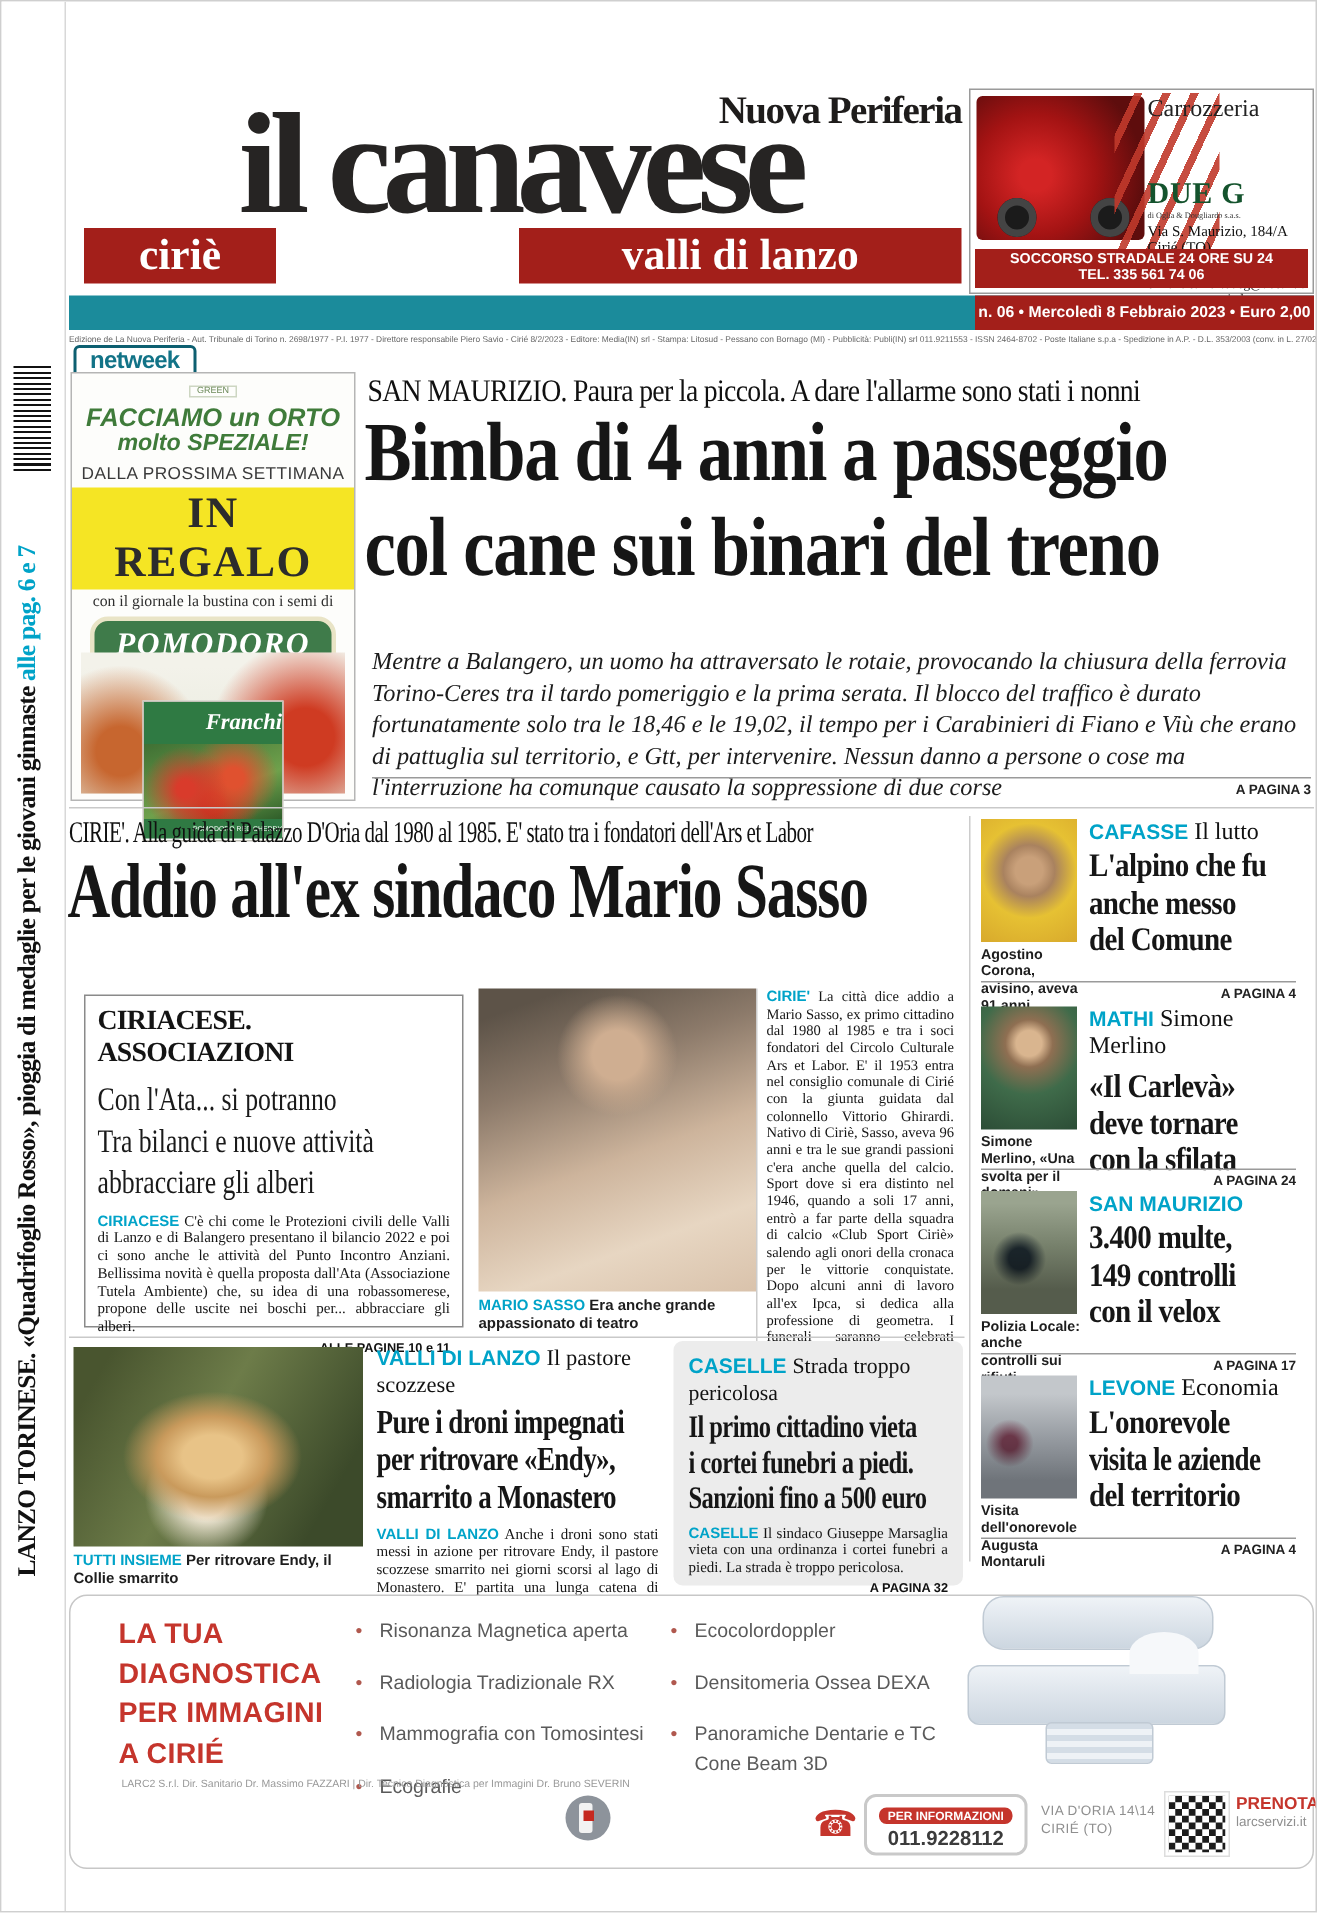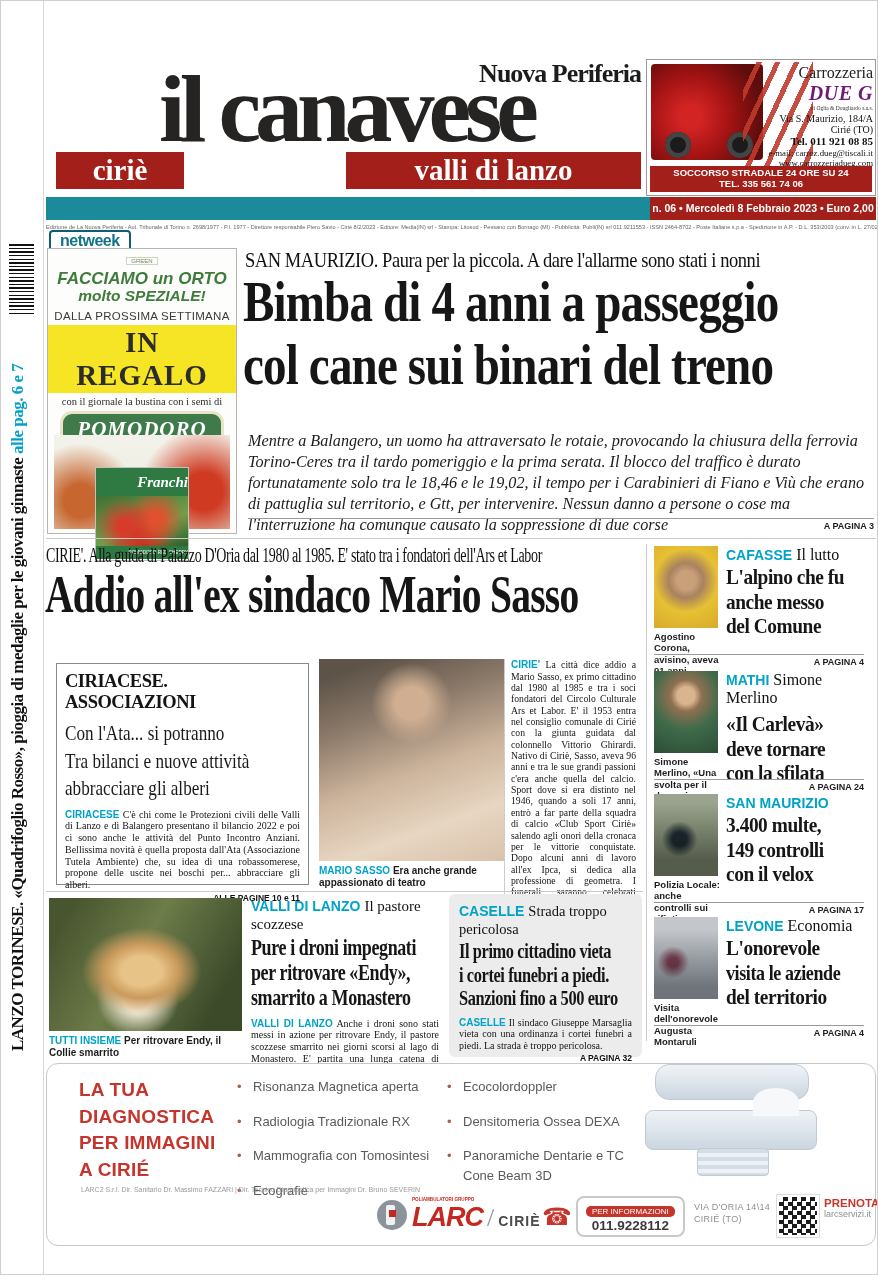--- a/index.html
+++ b/index.html
@@ -65,21 +65,21 @@
   .bigad{border:1px solid #c7c7c7;border-radius:12px;background:#fff;box-sizing:border-box;}
   .bigad h1{margin:0;font-family:"Liberation Sans",sans-serif;font-weight:800;color:#c5352c;
             font-size:19px;line-height:1.4;letter-spacing:0.2px;}
   .svc{list-style:none;margin:0;padding:0;font-family:"Liberation Sans",sans-serif;color:#5a5a5a;font-size:13px;}
   .svc li{position:relative;padding-left:16px;margin-bottom:15px;line-height:1.5;}
   .svc li::before{content:"•";position:absolute;left:0;color:#b0584e;}
   .qr{width:38px;height:38px;background-image:repeating-conic-gradient(#1c1c1c 0% 25%, #fff 0% 50%);
       background-size:9px 9px;border:2px solid #fff;outline:1px solid #ddd;}
   .mri-slab{background:linear-gradient(180deg,#eff3f7,#ccd6e0);border:1px solid #c0cad4;border-radius:14px;}
   .larc{font-family:"Liberation Sans",sans-serif;font-style:italic;font-weight:800;color:#c5281f;font-size:27px;letter-spacing:-1px;}
-  .phone-tab{background:#c5352c;color:#fff;font-family:"Liberation Sans",sans-serif;font-weight:400;
+  .phone-tab{background:#c5352c;color:#fff;font-family:"Liberation Sans",sans-serif;font-weight:700;
              font-size:8px;border-radius:5px;padding:1px 6px;display:inline-block;}
   .spine-strip{position:absolute;left:0;top:0;width:42px;height:1275px;border-right:1px solid #d8d8d8;background:#fff;}
   .barcode{position:absolute;left:8px;top:243px;width:25px;height:70px;
            background:repeating-linear-gradient(0deg,#111 0 1.4px,#fff 1.4px 3.6px);}
   .spine-text{position:absolute;left:7px;top:1050px;transform:rotate(-90deg);transform-origin:0 0;
               white-space:nowrap;font-size:17px;font-weight:700;letter-spacing:-0.5px;}
 </style>
 </head>
 <body>
 
@@ -94,23 +94,23 @@
   <div class="abs masthead-title" style="left:48px;top:60px;width:594px;text-align:center;font-size:96px;">il canavese</div>
   <div class="abs red-badge" style="left:55px;top:151px;width:128px;height:37px;font-size:29px;line-height:37px;">ciriè</div>
   <div class="abs red-badge" style="left:345px;top:151px;width:295px;height:37px;font-size:29px;line-height:37px;">valli di lanzo</div>
 
   <div class="abs topad" style="left:645px;top:58px;width:230px;height:137px;">
     <div class="car">
       <div class="wheel" style="left:14px;bottom:2px;"></div>
       <div class="wheel" style="right:10px;bottom:2px;"></div>
     </div>
     <div class="stripes"></div>
-    <div class="abs" style="left:118px;top:4px;width:108px;text-align:right;">
+    <div class="abs" style="left:118px;top:4px;width:108px;text-align:left;">
       <div style="font-size:16px;color:#222;">Carrozzeria</div>
-      <div style="font-style:italic;font-weight:900;color:#701a75;font-size:20px;letter-spacing:0.5px;">DUE G</div>
+      <div style="font-weight:900;color:#14532d;font-size:20px;letter-spacing:0.5px;margin-top:36px;">DUE G</div>
       <div style="font-size:5.5px;color:#333;">di Oglia &amp; Dougliardo s.a.s.</div>
       <div style="font-size:10px;margin-top:2px;">Via S. Maurizio, 184/A</div>
       <div style="font-size:10px;">Cirié (TO)</div>
       <div style="font-size:11px;font-weight:700;">Tel. 011 921 08 85</div>
       <div style="font-size:8.8px;margin-top:1px;">e-mail: carroz.dueg@tiscali.it</div>
       <div style="font-size:8.8px;">www.carrozzeriadueg.com</div>
     </div>
     <div class="adbanner">
       <div>SOCCORSO STRADALE 24 ORE SU 24</div>
       <div>TEL. 335 561 74 06</div>
@@ -301,28 +301,20 @@
       <div class="abs" style="left:62px;top:90px;width:70px;height:26px;background:repeating-linear-gradient(180deg,#d4dde6 0 4px,#eef2f6 4px 8px);border-radius:4px;border:1px solid #c0cad4;"></div>
       <div class="abs" style="left:118px;top:30px;width:46px;height:28px;background:#f6f8fa;border-radius:50% 50% 0 0;"></div>
     </div>
     <div class="abs" style="left:34px;top:122px;font-size:7px;color:#999;font-family:'Liberation Sans',sans-serif;">LARC2 S.r.l. Dir. Sanitario Dr. Massimo FAZZARI | Dir. Tecnico Diagnostica per Immagini Dr. Bruno SEVERIN</div>
 
     <div class="abs" style="left:330px;top:133px;display:flex;align-items:center;gap:5px;">
       <div style="width:30px;height:30px;border-radius:50%;background:#8d939b;position:relative;">
         <div style="position:absolute;left:9px;top:5px;width:9px;height:20px;background:#f2f2f2;border-radius:2px;"></div>
         <div style="position:absolute;left:12px;top:10px;width:7px;height:7px;background:#c5281f;"></div>
       </div>
-      <div>
-        <div style="font-size:4.6px;color:#c5281f;font-family:'Liberation Sans',sans-serif;font-weight:700;">POLIAMBULATORI GRUPPO</div>
-        <div style="display:flex;align-items:baseline;gap:4px;">
-          <span class="larc">LARC</span>
-          <span style="color:#8d939b;font-size:26px;font-weight:300;">/</span>
-          <span class="sans" style="font-weight:700;font-size:14px;color:#4a4a4a;letter-spacing:1px;">CIRIÈ</span>
-        </div>
-      </div>
     </div>
     <div class="abs" style="left:495px;top:132px;display:flex;align-items:center;gap:4px;">
       <span style="color:#c5352c;font-size:24px;">☎</span>
       <div style="border:2px solid #c9c9c9;border-radius:8px;padding:2px 8px;text-align:center;">
         <div class="phone-tab">PER INFORMAZIONI</div>
         <div class="sans" style="font-weight:800;font-size:13.5px;color:#3b3b3b;">011.9228112</div>
       </div>
     </div>
     <div class="abs sans" style="left:647px;top:138px;font-size:9px;color:#8f8f8f;line-height:1.3;letter-spacing:0.3px;">
       <div>VIA D'ORIA 14\14</div>

